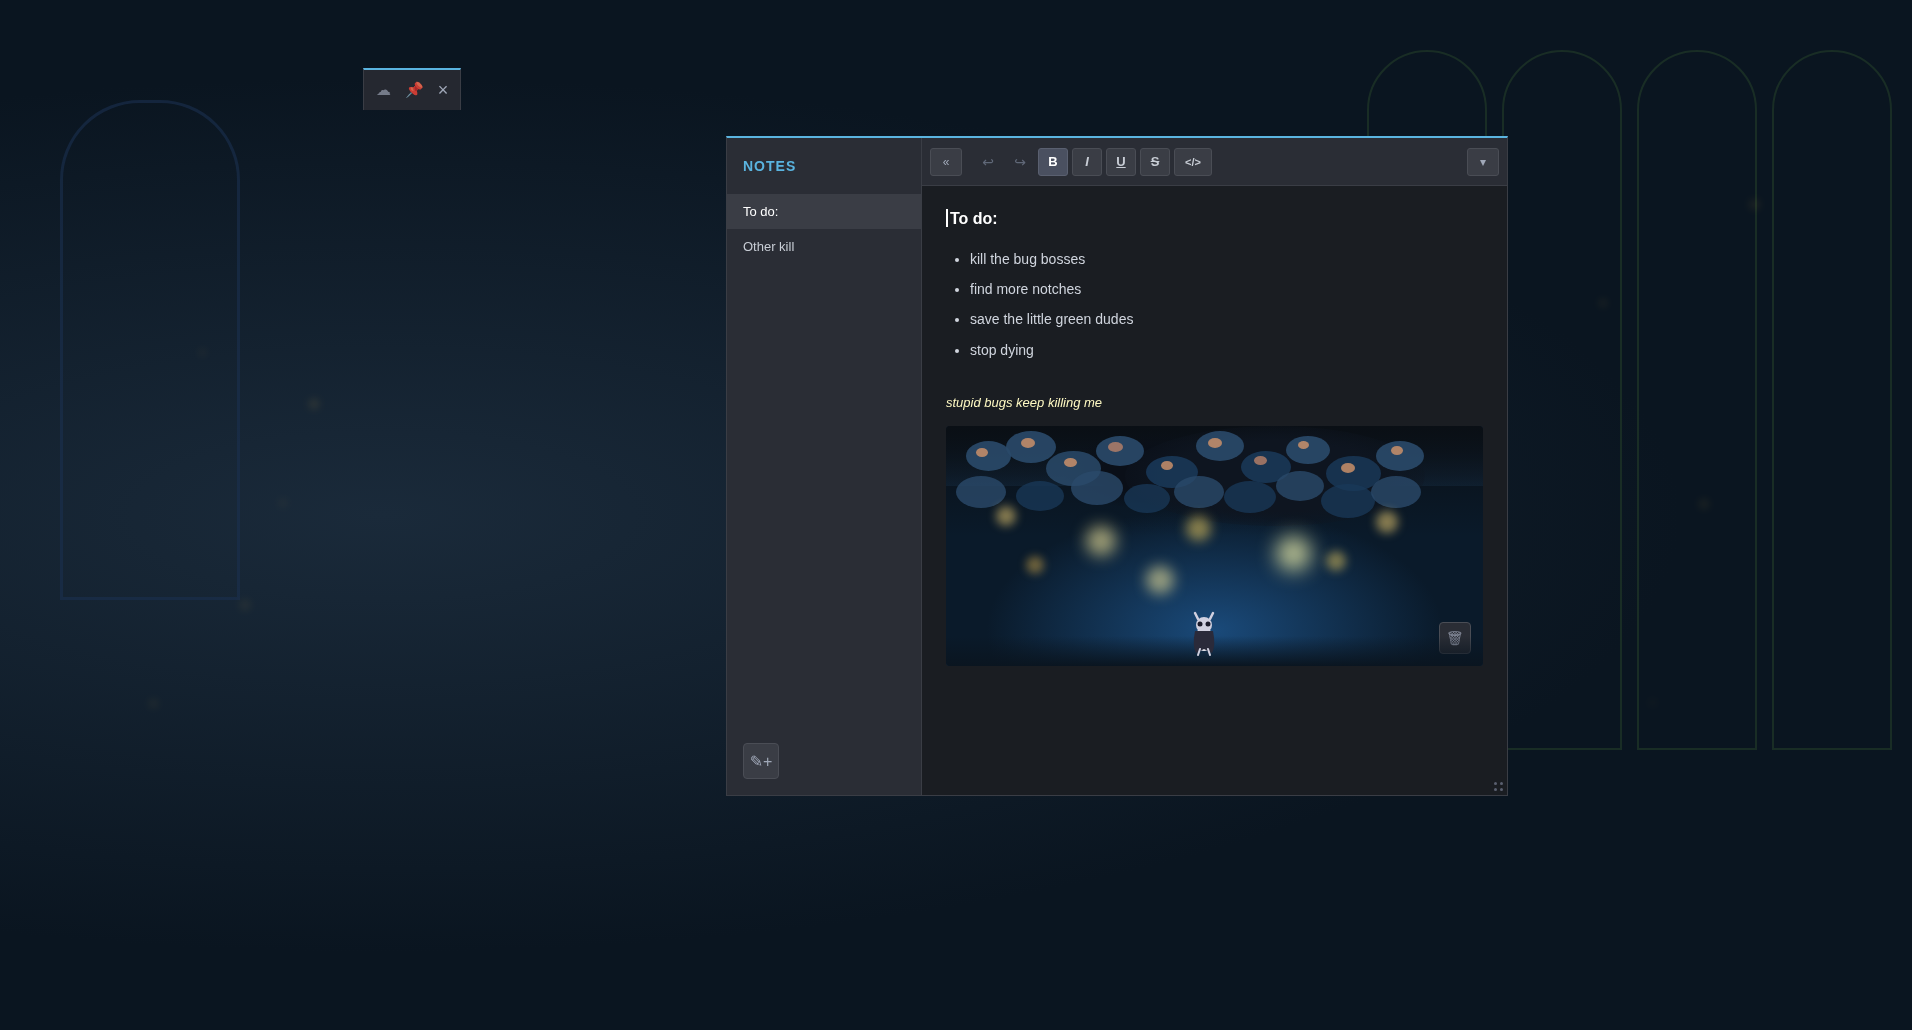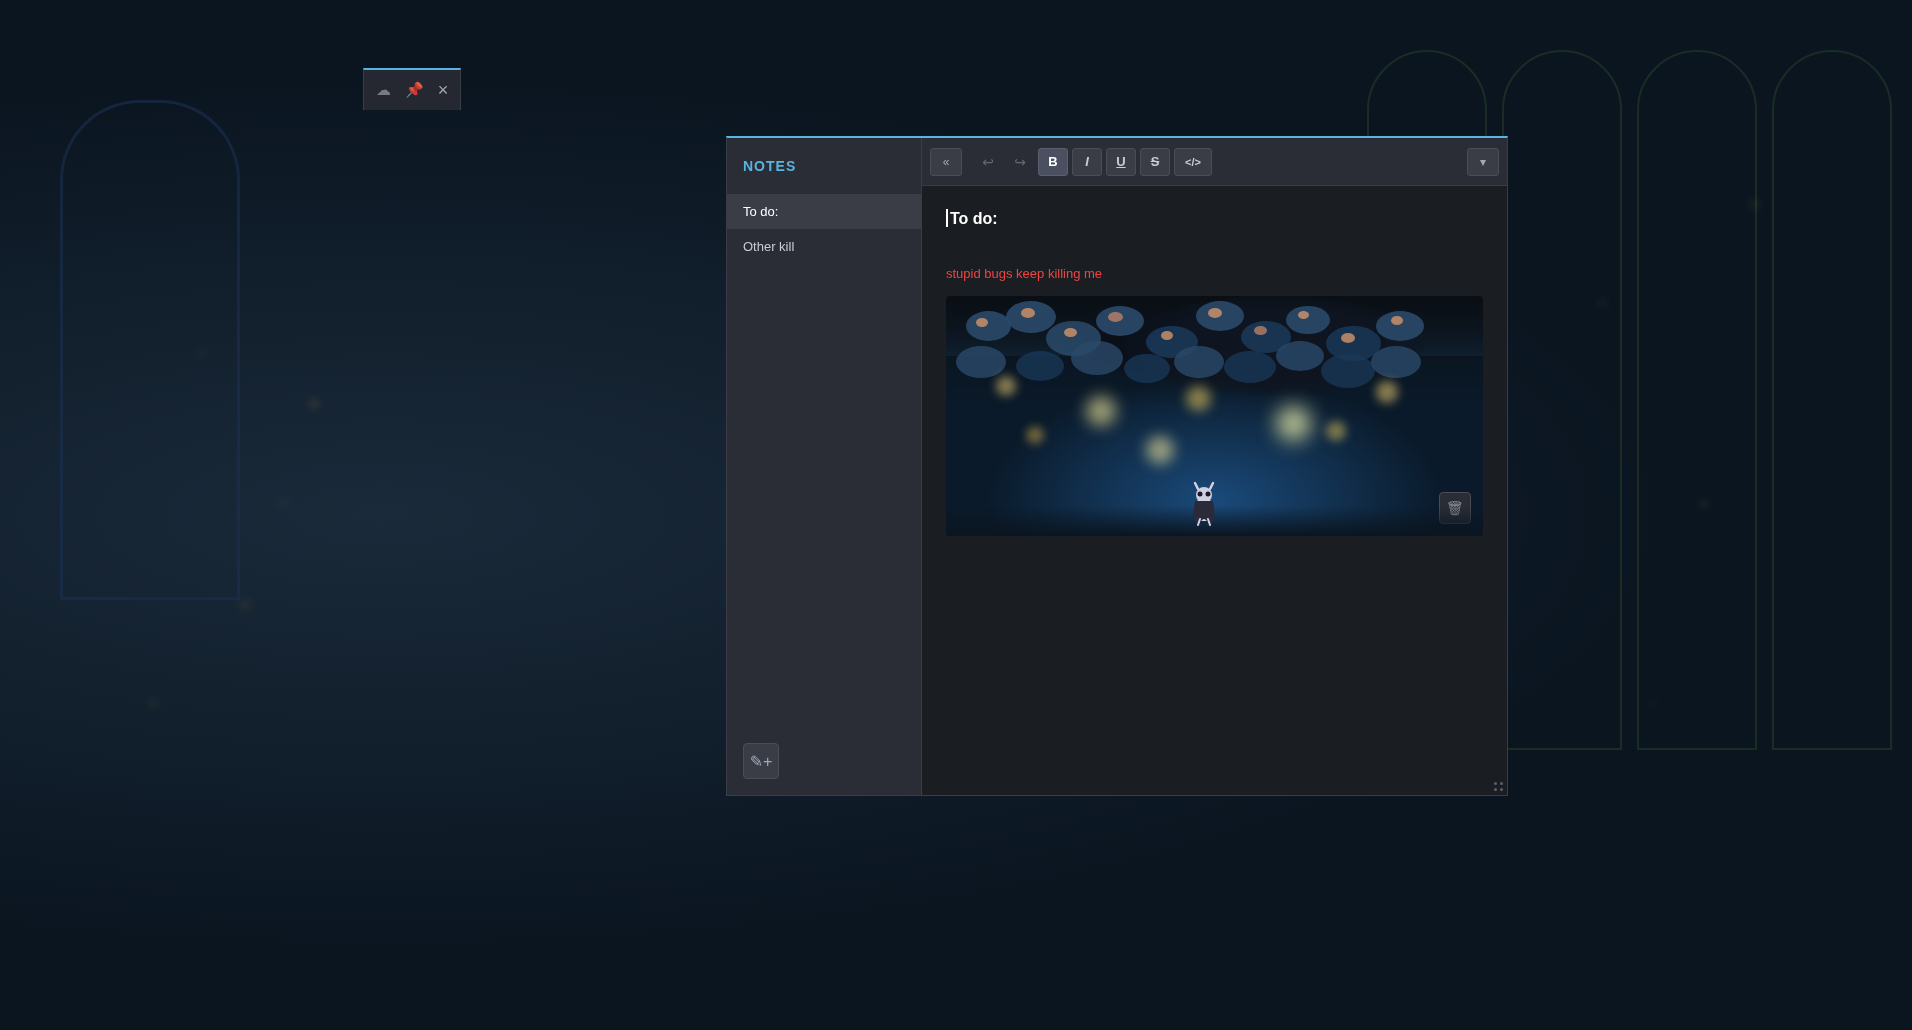--- a/index.html
+++ b/index.html
@@ -248,21 +248,22 @@
       padding-left: 24px;
       margin-bottom: 16px;
     }
 
     .editor-list li {
       margin-bottom: 8px;
       color: #d0d5de;
     }
 
     .editor-italic {
-      color: #ef4444;
+      font-style: italic;
+      color: #fef9c3;
       margin-bottom: 12px;
       font-size: 13px;
     }
 
     .editor-image {
       width: 100%;
       height: 240px;
       background: linear-gradient(135deg, #0a1a30 0%, #1a3050 30%, #0a2040 60%, #152535 100%);
       border-radius: 4px;
       overflow: hidden;
@@ -445,20 +446,34 @@
         <div class="toolbar-dropdown">
           <span>▾</span>
         </div>
       </div>
 
       <div class="editor">
         <div class="editor-title">
           <span class="editor-cursor"></span><span>To do:</span>
         </div>
 
+        <ul class="editor-list">
+          <li>
+            <span>kill the bug bosses</span>
+          </li>
+          <li>
+            <span>find more notches</span>
+          </li>
+          <li>
+            <span>save the little green dudes</span>
+          </li>
+          <li>
+            <span>stop dying</span>
+          </li>
+        </ul>
 
         <div style="height: 16px;"></div>
 
         <div class="editor-italic">stupid bugs keep killing me</div>
 
         <div class="editor-image">
           <div class="game-img">
 
             <div style="position:absolute;top:0;left:0;right:0;height:110px;background:linear-gradient(180deg, #0a0f15 0%, transparent 100%);z-index:1;"></div>
 

